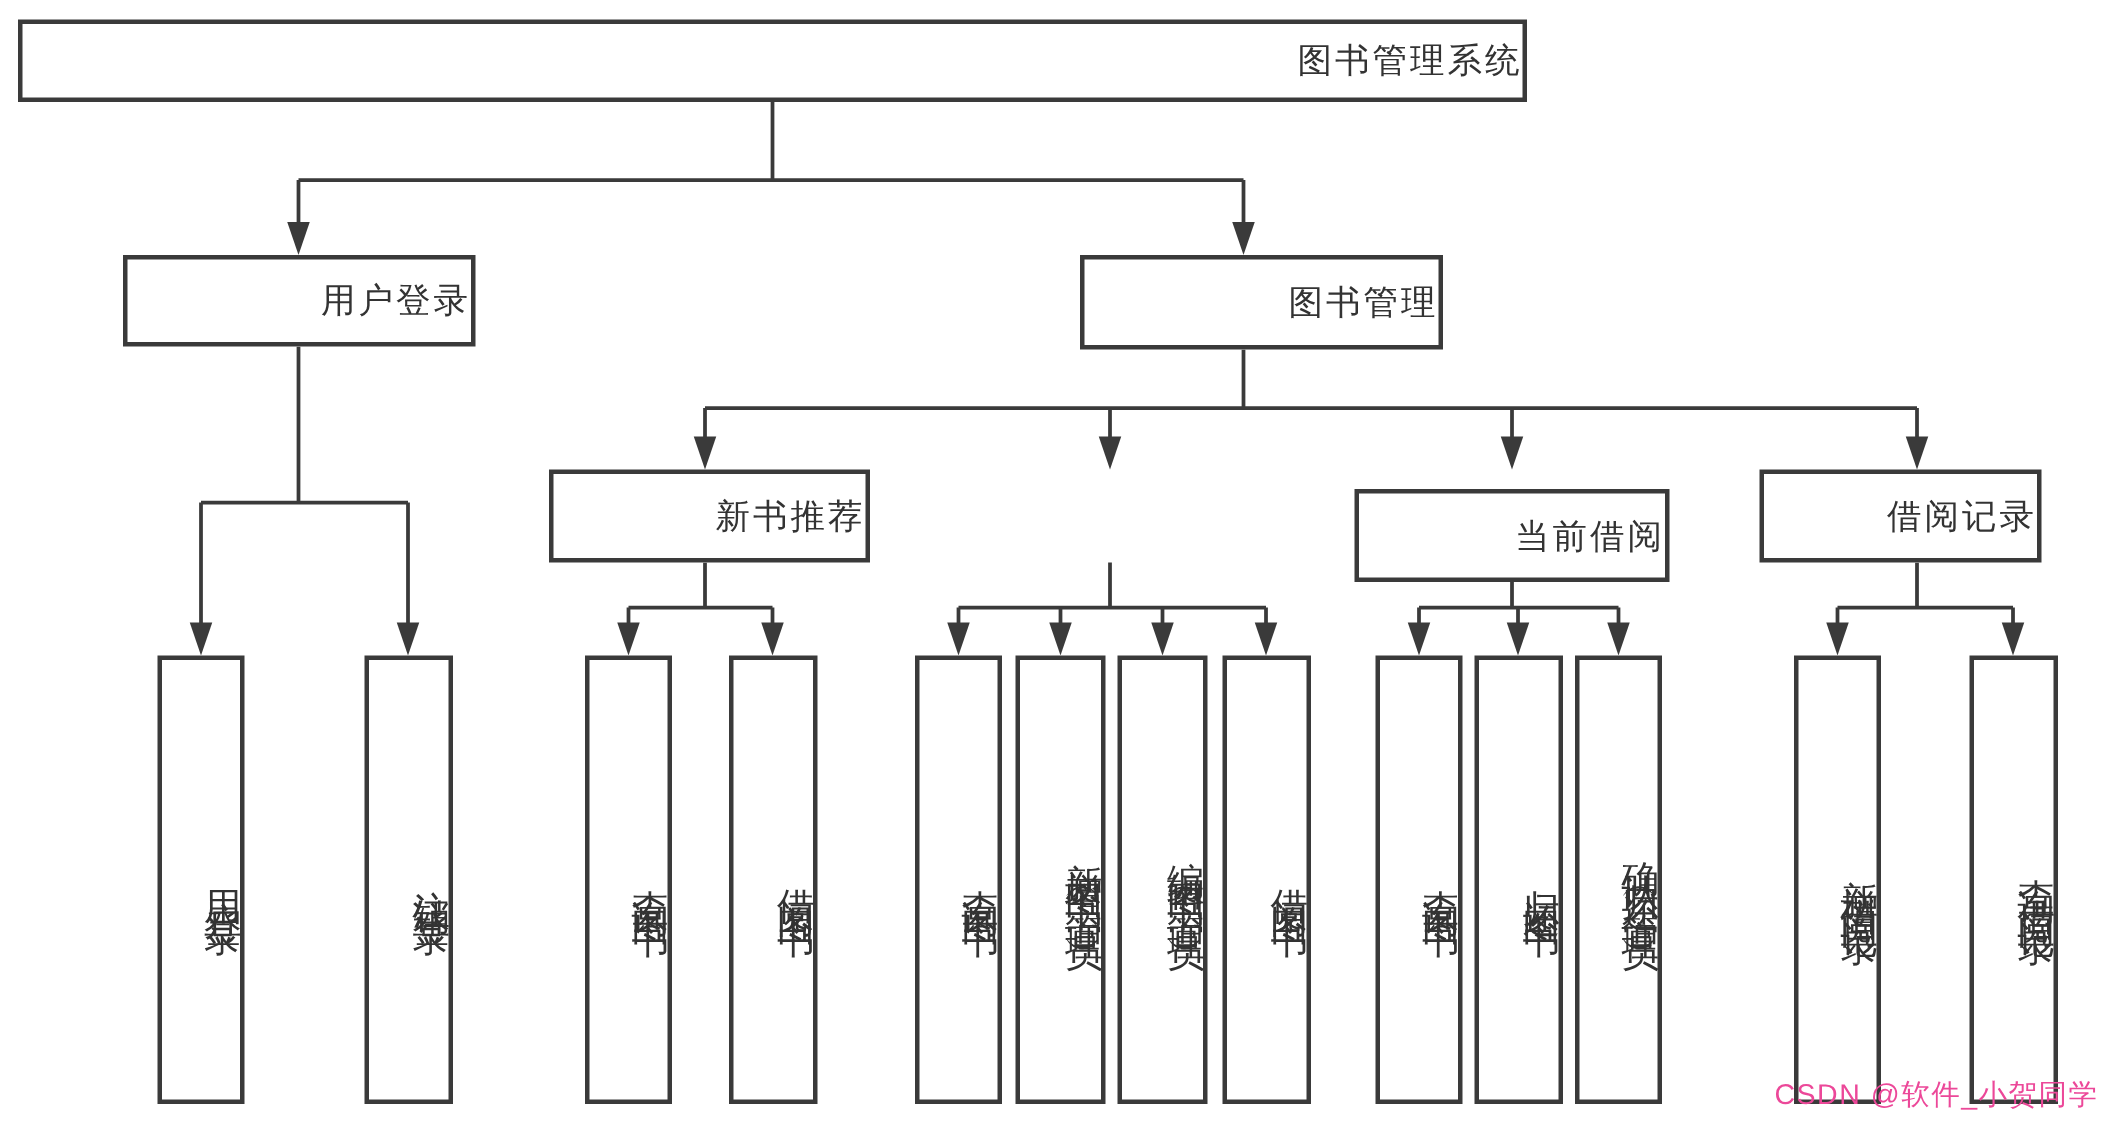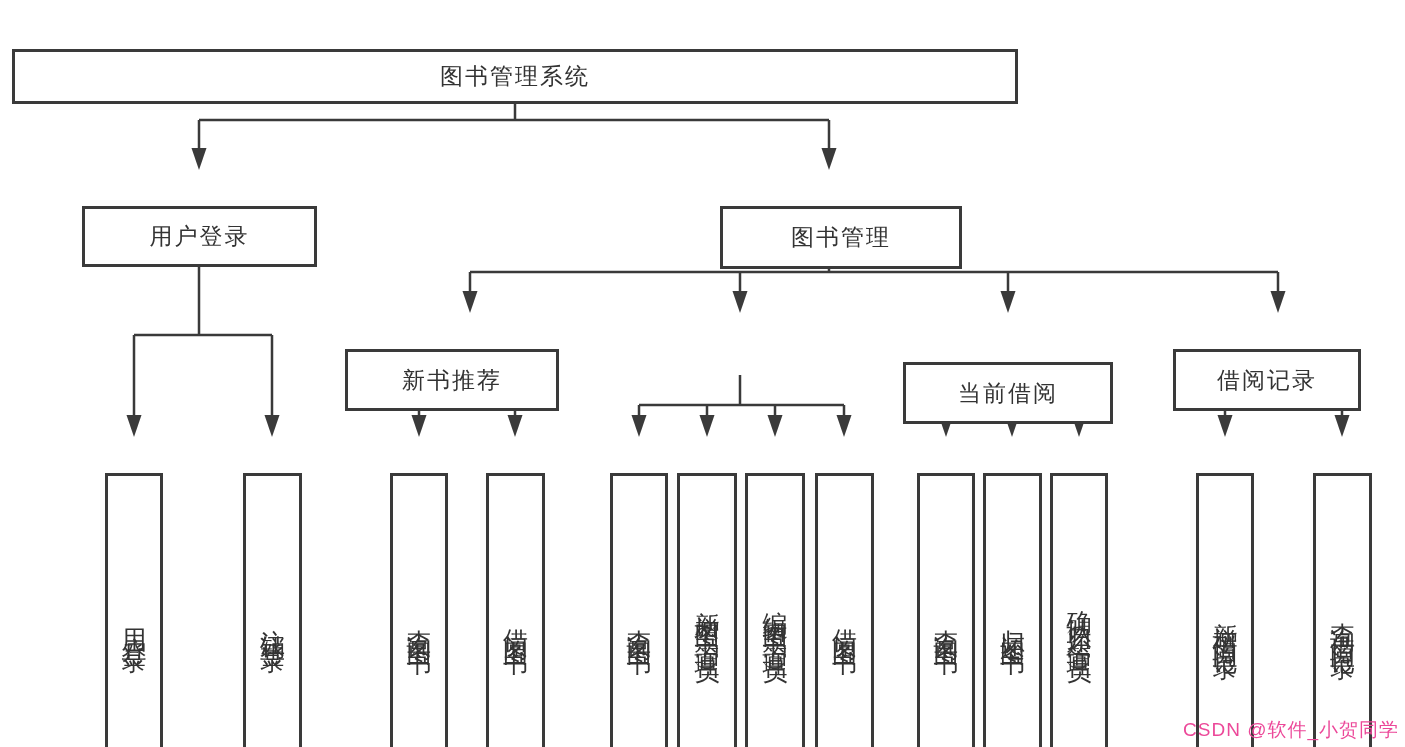--- a/index.html
+++ b/index.html
@@ -16,23 +16,22 @@
     left: 0; top: 0;
     width: 1405px; height: 747px;
   }
   .box {
     position: absolute;
     box-sizing: border-box;
     border: 3px solid #3a3a3a;
     background: #ffffff;
     display: flex;
     align-items: center;
-    justify-content: center;
+    justify-content: flex-end;
     color: #333333;
-    margin-top: 36px;
   }
   .hbox .h-label {
     font-size: 23px;
     letter-spacing: 2px;
     color: #333333;
     white-space: nowrap;
     line-height: 1;
   }
   .vbox { top: 437px; height: 299px; }
   .vbox .v-label {
@@ -97,21 +96,21 @@
     <span class="h-label">图书管理系统</span>
   </div>
 
   <div class="box hbox" style="left:82px; top:170px; width:235px; height:61px;">
     <span class="h-label">用户登录</span>
   </div>
   <div class="box hbox" style="left:720px; top:170px; width:242px; height:63px;">
     <span class="h-label">图书管理</span>
   </div>
 
-  <div class="box hbox" style="left:345px; top:313px; width:214px; height:62px;">
+  <div class="box hbox" style="left:366px; top:313px; width:214px; height:62px;">
     <span class="h-label">新书推荐</span>
   </div>
   <div class="box hbox" style="left:903px; top:326px; width:210px; height:62px;">
     <span class="h-label">当前借阅</span>
   </div>
   <div class="box hbox" style="left:1173px; top:313px; width:188px; height:62px;">
     <span class="h-label">借阅记录</span>
   </div>
 
   <div class="box vbox" style="left:105px; width:58px;">

